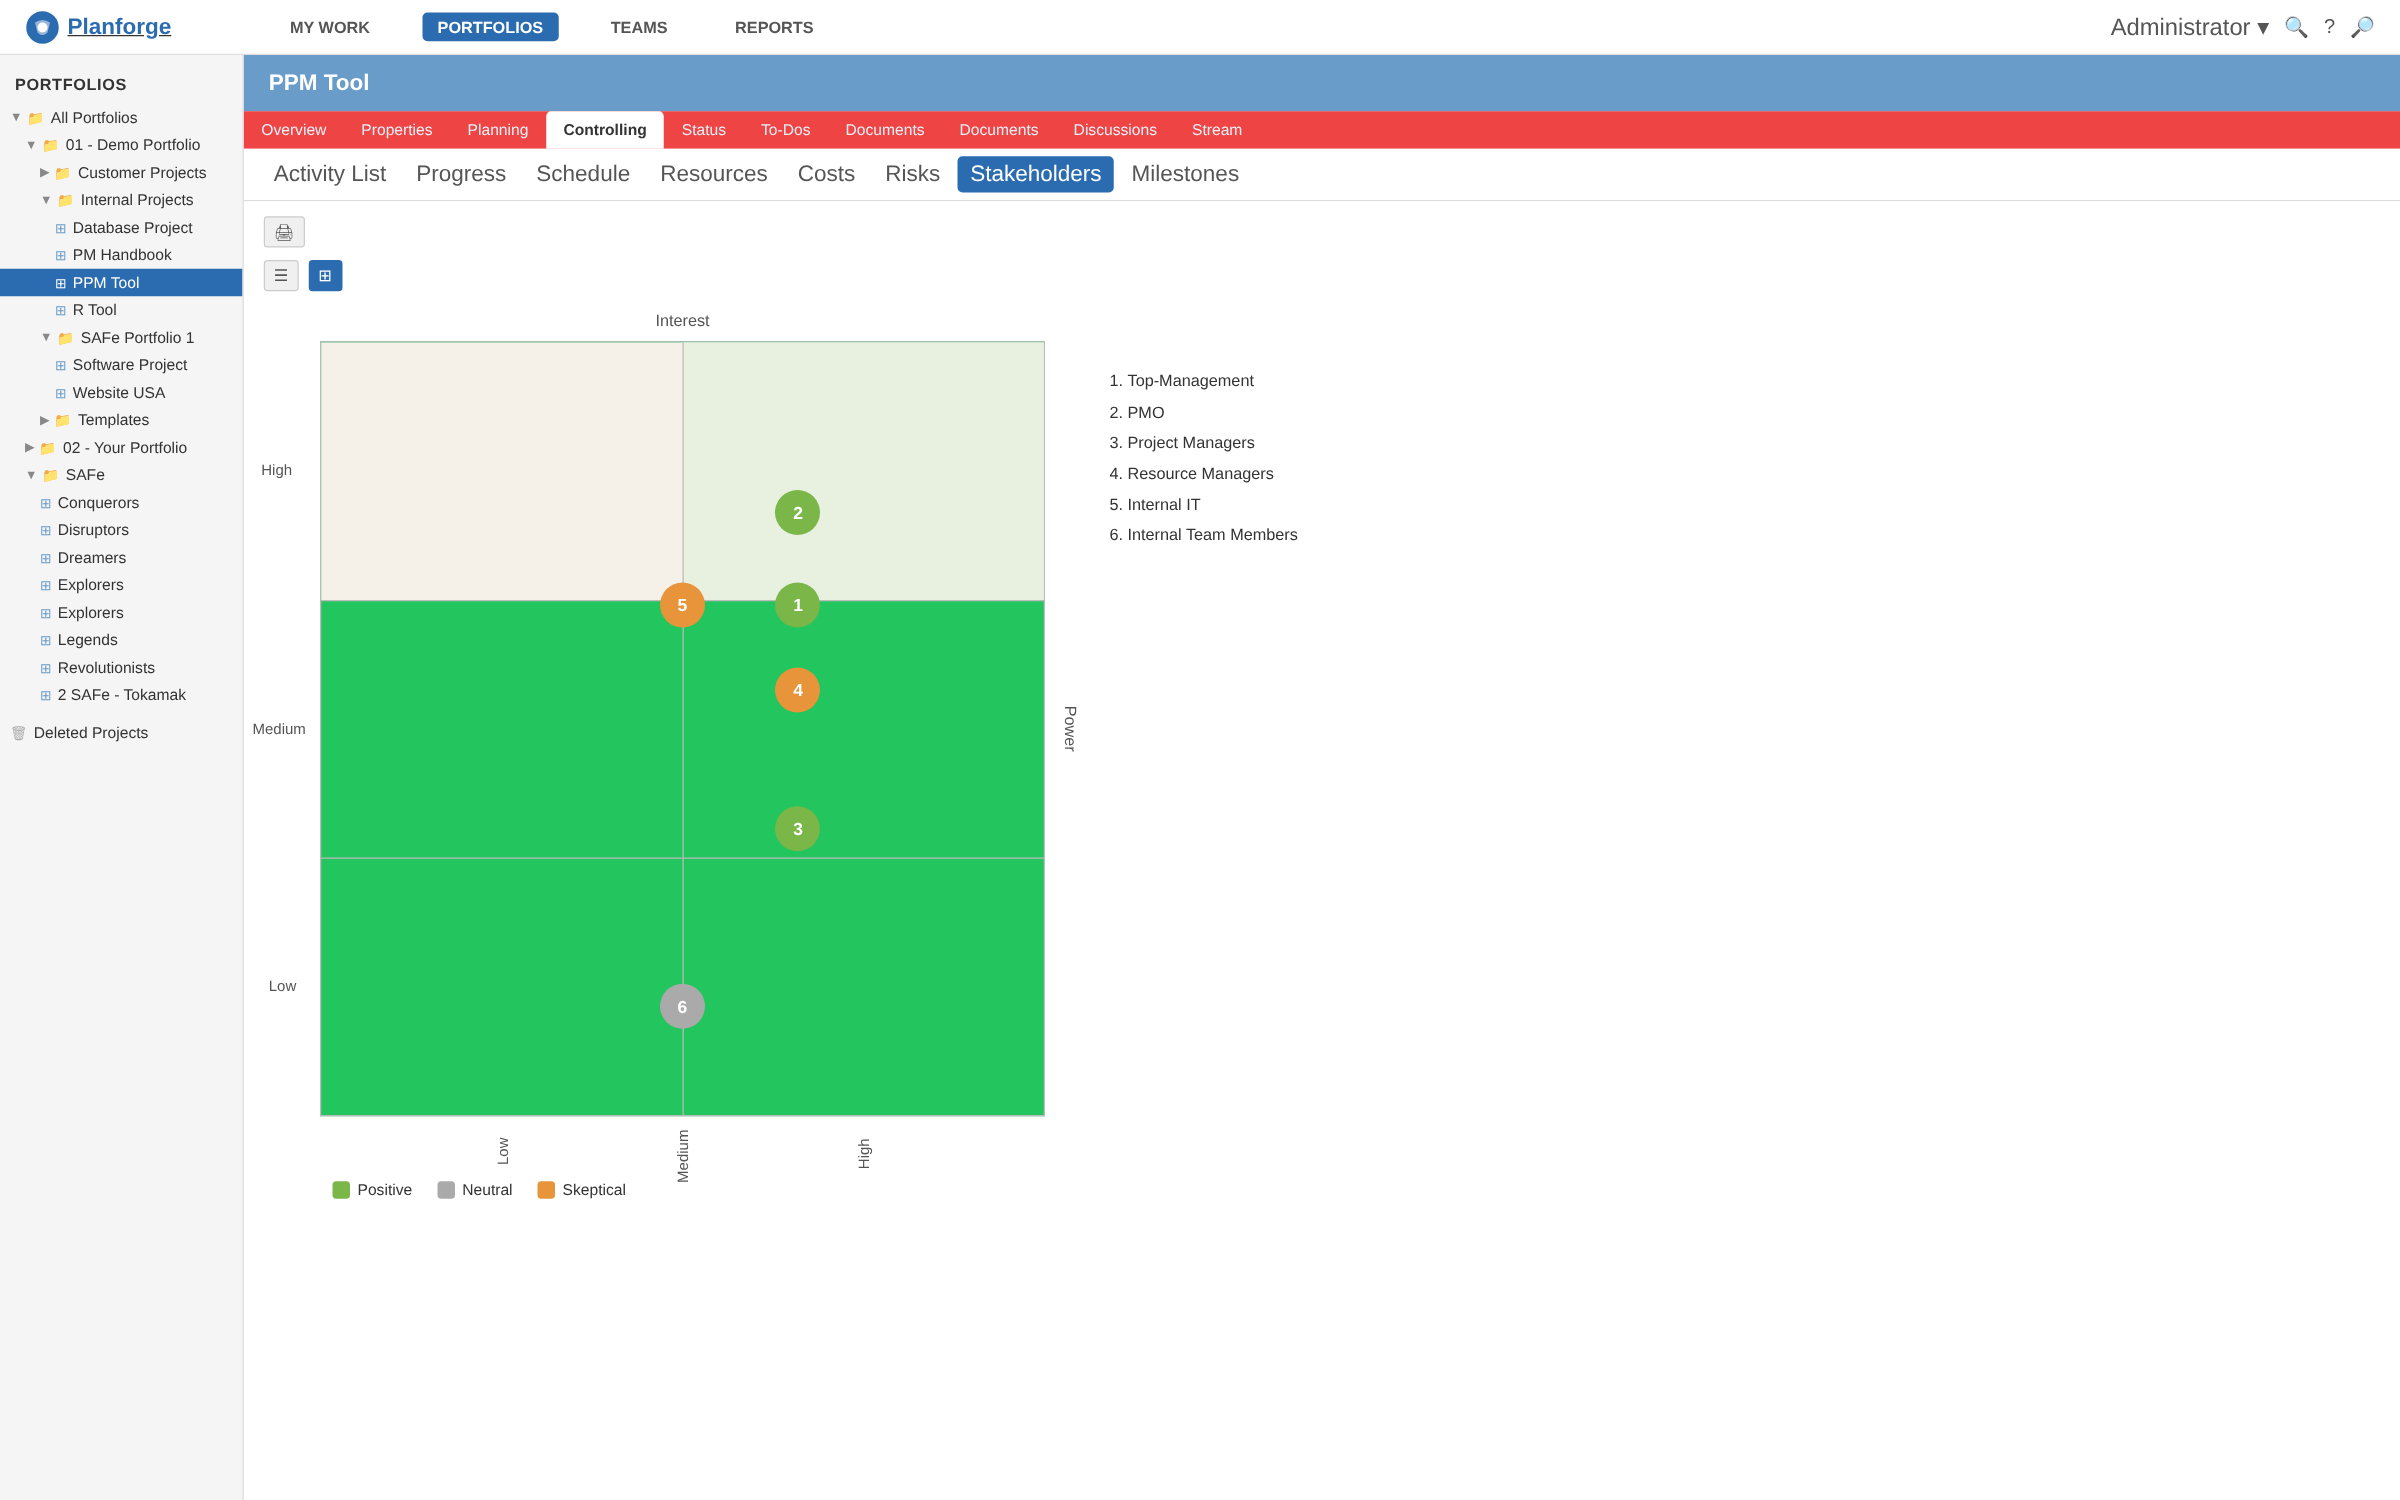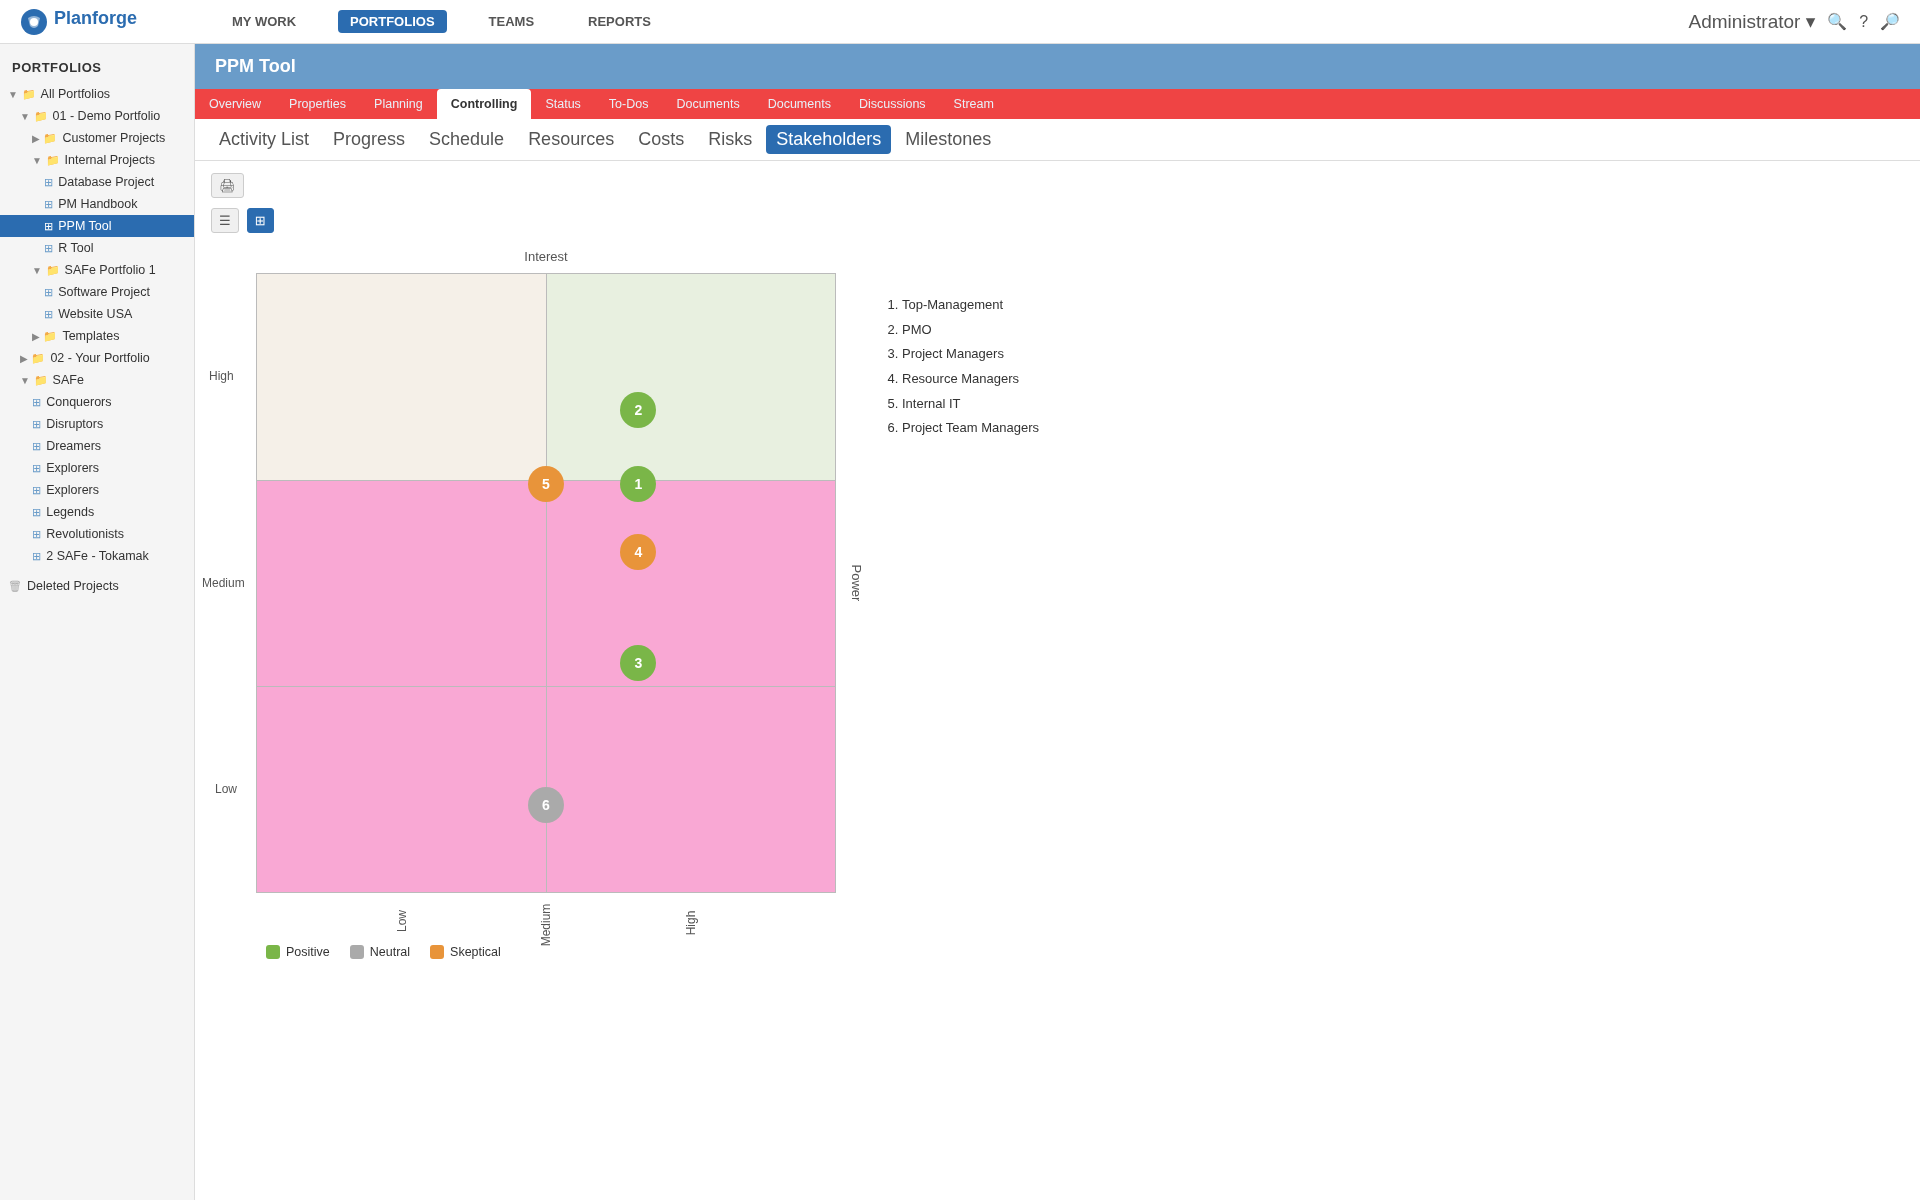--- a/index.html
+++ b/index.html
@@ -12,22 +12,24 @@
       display: flex;
       align-items: center;
       padding: 0 20px;
       border-bottom: 1px solid #ddd;
       position: fixed;
       top: 0; left: 0; right: 0;
       z-index: 100;
     }
     .logo-area {
       display: flex;
+      align-items: center;
       gap: 6px;
       width: 200px;
+      text-decoration: underline;
     }
     .logo-icon {
       width: 28px;
       height: 28px;
     }
     .logo-text {
       font-size: 18px;
       font-weight: bold;
       color: #2b6cb0;
     }
@@ -217,21 +219,21 @@
       right: -36px;
       top: 50%;
       transform: translateY(-50%) rotate(90deg);
       font-size: 13px;
       color: #555;
     }
 
     .chart-grid {
       width: 100%;
       height: 100%;
-      background: #f9a8d4;
+      background: #22c55e;
       position: relative;
       border: 1px solid #bbb;
     }
 
     
     .vline {
       position: absolute;
       top: 0; bottom: 0;
       left: 50%;
       width: 1px;
@@ -544,19 +546,19 @@
           </div>
         </div>
 
         <div class="stakeholder-list" style="margin-top:50px; margin-left:30px;">
           <ol>
             <li>Top-Management</li>
             <li>PMO</li>
             <li>Project Managers</li>
             <li>Resource Managers</li>
             <li>Internal IT</li>
-            <li>Project Team Managers</li>
+            <li>Internal Team Members</li>
           </ol>
         </div>
       </div>
     </div>
   </div>
 </div>
 
 </body></html>

